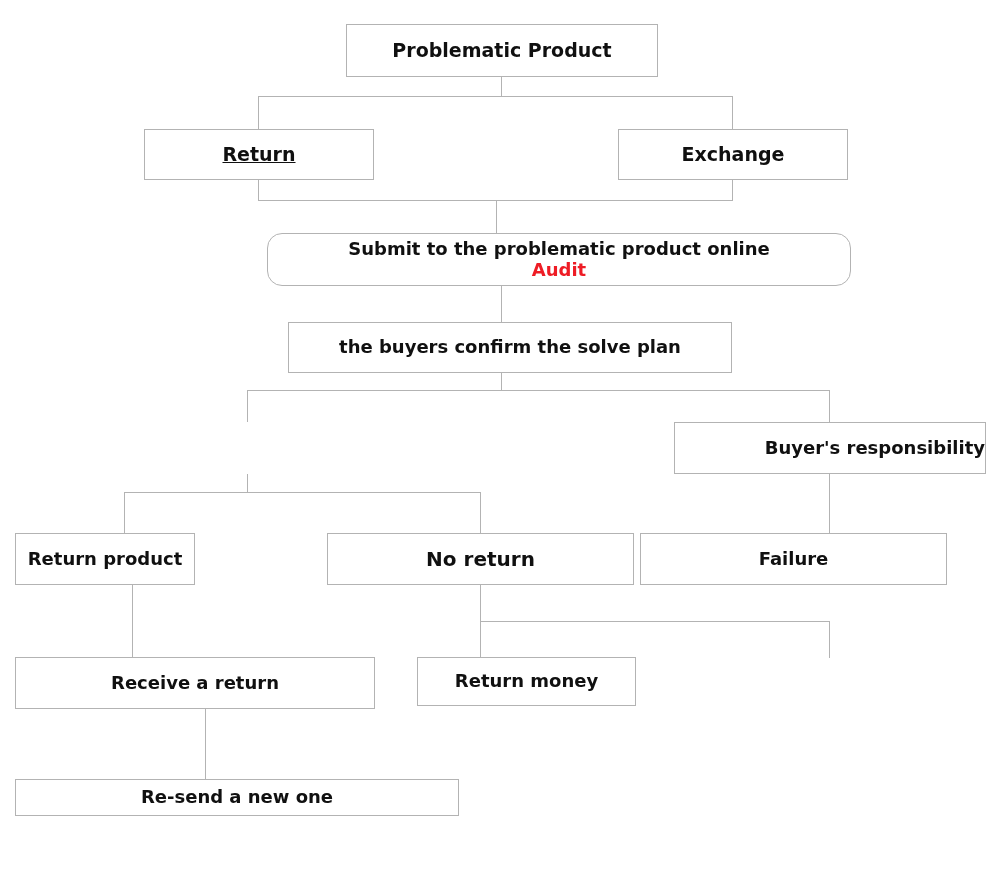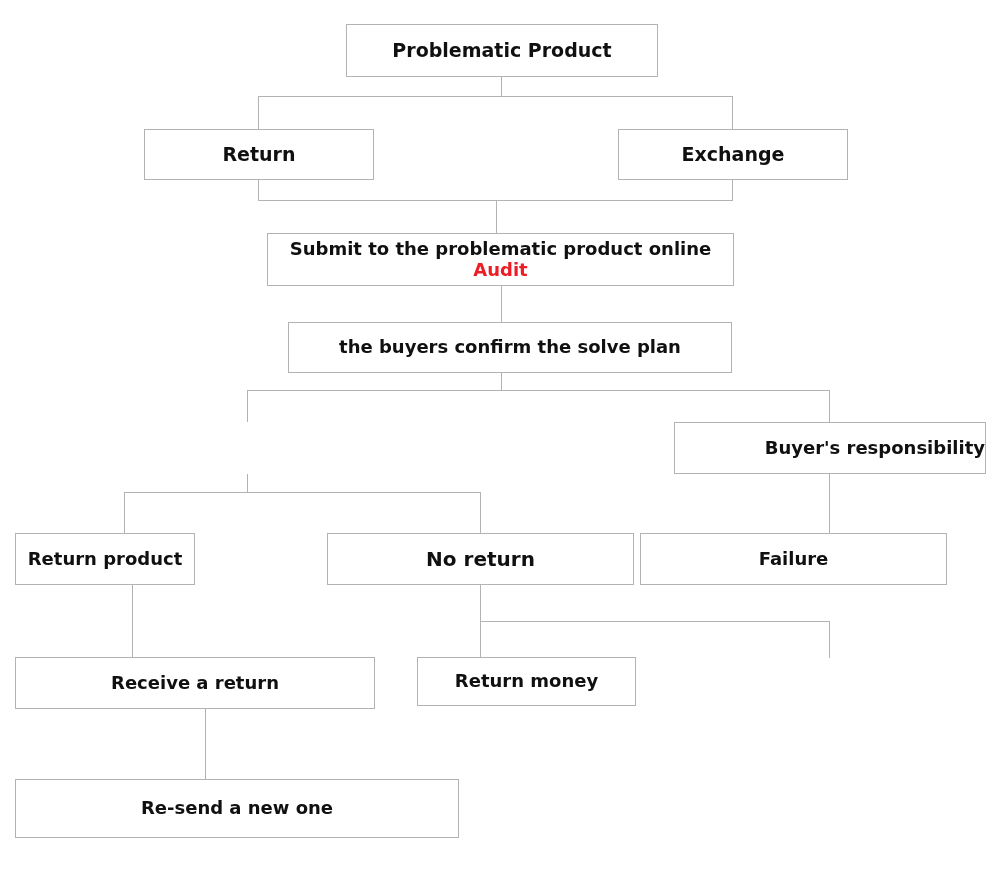--- a/index.html
+++ b/index.html
@@ -71,27 +71,27 @@
     <div class="edge v" style="left: 829px; top: 474px; height: 60px; background: rgb(179, 179, 179);"></div>
     <div class="edge v" style="left: 132px; top: 585px; height: 73px; background: rgb(179, 179, 179);"></div>
     <div class="edge v" style="left: 480px; top: 585px; height: 36px; background: rgb(179, 179, 179);"></div>
     <div class="edge h" style="left: 480px; top: 621px; width: 350px; background: rgb(179, 179, 179);"></div>
     <div class="edge v" style="left: 480px; top: 621px; height: 37px; background: rgb(179, 179, 179);"></div>
     <div class="edge v" style="left: 829px; top: 621px; height: 37px; background: rgb(179, 179, 179);"></div>
     <div class="edge v" style="left: 205px; top: 709px; height: 71px; background: rgb(179, 179, 179);"></div>
     <div class="node" style="left: 346px; top: 24px; width: 312px; height: 53px; font-size: 19px; border-color: rgb(179, 179, 179); color: rgb(16, 16, 16);">
       <span class="line1">Problematic Product</span>
     </div>
-    <div class="node" style="left: 144px; top: 129px; width: 230px; height: 51px; font-size: 19px; border-color: rgb(179, 179, 179); color: rgb(16, 16, 16);">
+    <div class="node" style="left: 144px; top: 129px; width: 230px; height: 51px; font-size: 19px; border-color: rgb(179, 179, 179); color: rgb(16, 16, 16); text-decoration: underline;">
       <span class="line1">Return</span>
     </div>
     <div class="node" style="left: 618px; top: 129px; width: 230px; height: 51px; font-size: 19px; border-color: rgb(179, 179, 179); color: rgb(16, 16, 16);">
       <span class="line1">Exchange</span>
     </div>
-    <div class="node" style="left: 267px; top: 233px; width: 467px; height: 53px; font-size: 18px; border-color: rgb(179, 179, 179); color: rgb(16, 16, 16);">
+    <div class="node" style="left: 267px; top: 233px; width: 584px; height: 53px; font-size: 18px; border-color: rgb(179, 179, 179); color: rgb(16, 16, 16); border-radius: 15px;">
       <span class="line1">Submit to the problematic product online</span>
       <span class="line2" style="color: rgb(238, 28, 37);">Audit</span>
     </div>
     <div class="node" style="left: 288px; top: 322px; width: 444px; height: 51px; font-size: 18px; border-color: rgb(179, 179, 179); color: rgb(16, 16, 16);">
       <span class="line1">the buyers confirm the solve plan</span>
     </div>
     <div class="node" style="left: 674px; top: 422px; width: 312px; height: 52px; font-size: 18px; border-color: rgb(179, 179, 179); color: rgb(16, 16, 16); align-items: flex-end;">
       <span class="line1">Buyer's responsibility</span>
     </div>
     <div class="node" style="left: 15px; top: 533px; width: 180px; height: 52px; font-size: 18px; border-color: rgb(179, 179, 179); color: rgb(16, 16, 16);">
@@ -102,16 +102,16 @@
     </div>
     <div class="node" style="left: 640px; top: 533px; width: 307px; height: 52px; font-size: 18px; border-color: rgb(179, 179, 179); color: rgb(16, 16, 16);">
       <span class="line1">Failure</span>
     </div>
     <div class="node" style="left: 15px; top: 657px; width: 360px; height: 52px; font-size: 18px; border-color: rgb(179, 179, 179); color: rgb(16, 16, 16);">
       <span class="line1">Receive a return</span>
     </div>
     <div class="node" style="left: 417px; top: 657px; width: 219px; height: 49px; font-size: 18px; border-color: rgb(179, 179, 179); color: rgb(16, 16, 16);">
       <span class="line1">Return money</span>
     </div>
-    <div class="node" style="left: 15px; top: 779px; width: 444px; height: 59px; font-size: 18px; border-color: rgb(179, 179, 179); color: rgb(16, 16, 16);">
+    <div class="node" style="left: 15px; top: 779px; width: 444px; height: 37px; font-size: 18px; border-color: rgb(179, 179, 179); color: rgb(16, 16, 16);">
       <span class="line1">Re-send a new one</span>
     </div>
   </div>
 
 </body></html>

